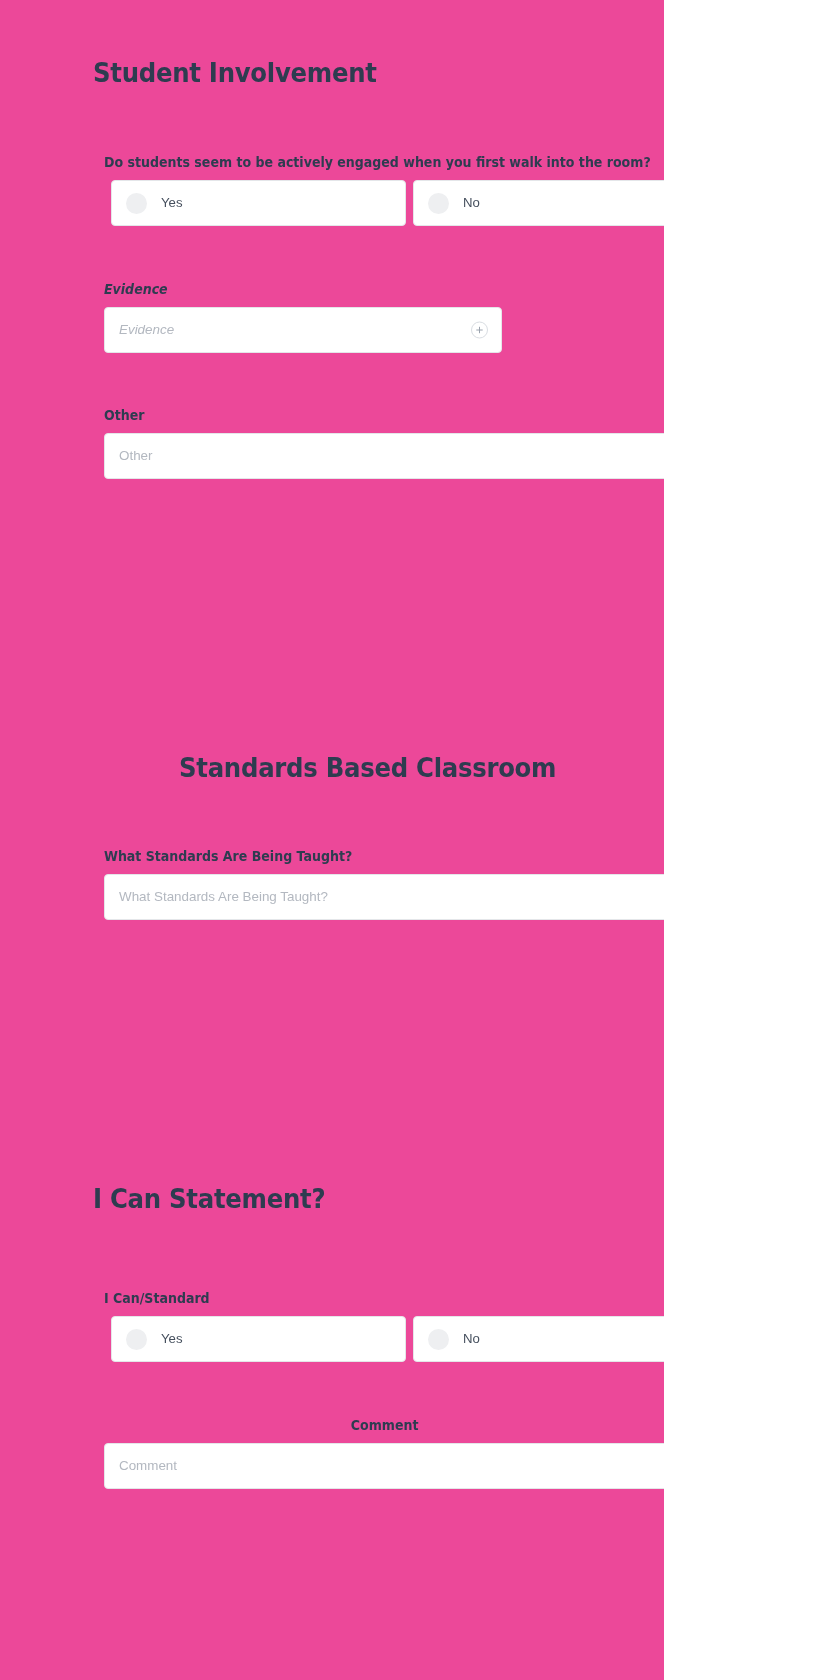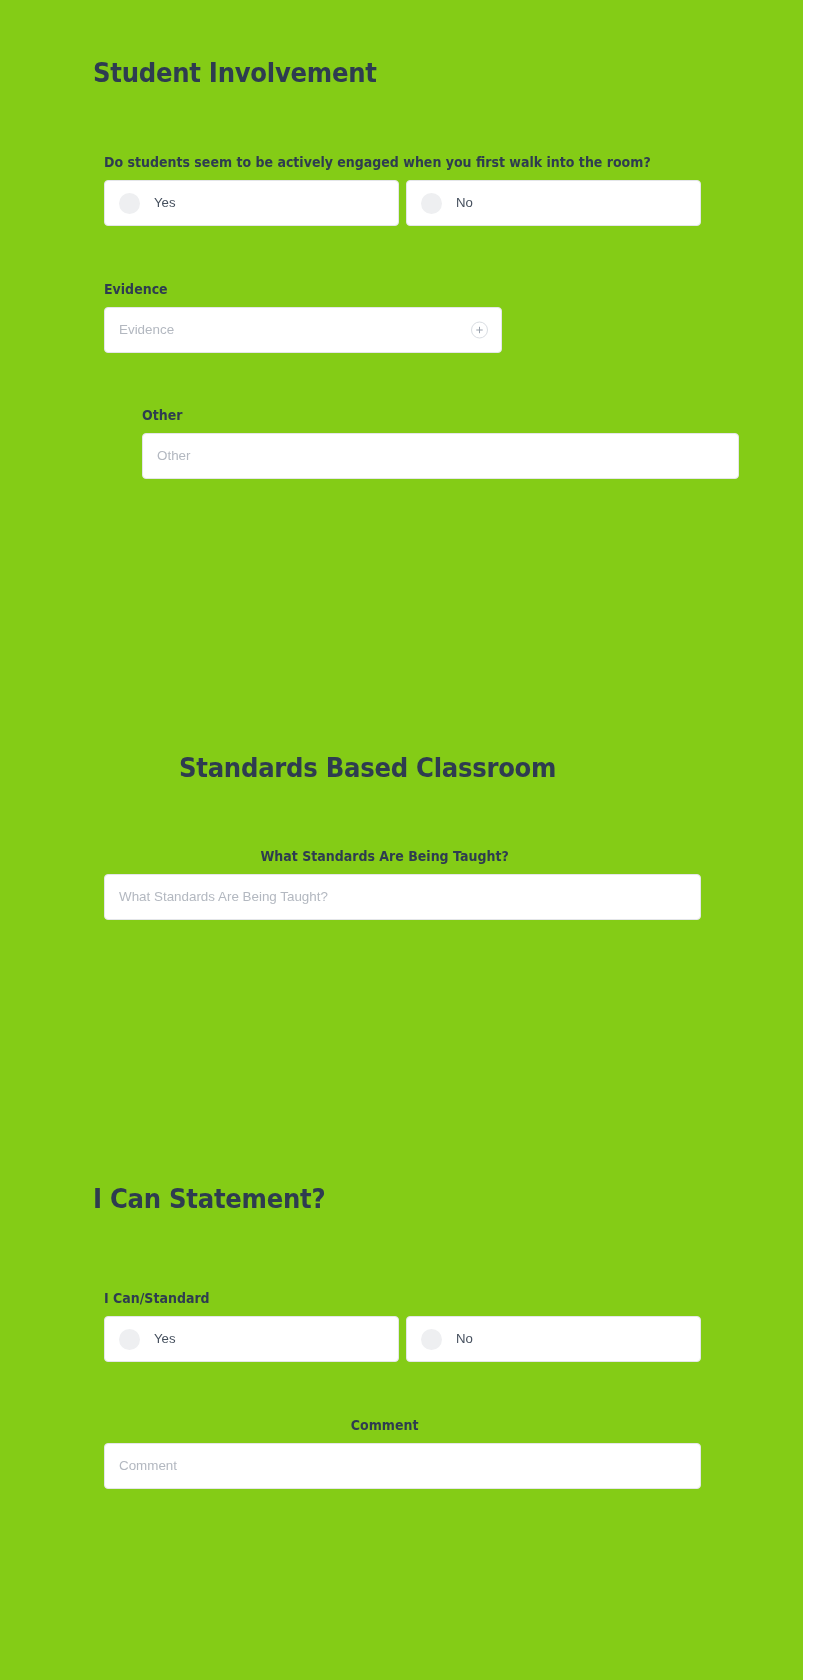--- a/index.html
+++ b/index.html
@@ -8,24 +8,24 @@
   }
   body {
     width: 840px;
     height: 1680px;
     background: #ffffff;
     font-family: "Liberation Sans", sans-serif;
     -webkit-font-smoothing: antialiased;
   }
   .page {
     position: relative;
-    width: 803px;
+    width: 664px;
     height: 1680px;
     overflow: hidden;
-    background: #84cc16;
+    background: #ec4899;
   }
   .content {
     position: absolute;
     left: 93px;
     top: 0;
     width: 597px;
   }
 
   
   .section {
@@ -61,20 +61,21 @@
     white-space: nowrap;
     transform: scaleX(0.94);
     transform-origin: left center;
   }
 
   
   .options-row {
     display: flex;
     gap: 7px;
     width: 597px;
+    margin-left: 7px;
   }
   .option-box {
     flex: 1 1 0;
     height: 46px;
     box-sizing: border-box;
     border: 1px solid #e4e6e9;
     border-radius: 4px;
     background: #ffffff;
     display: flex;
     align-items: center;
@@ -153,45 +154,45 @@
           <span class="radio-dot"></span>
           <span class="option-label">Yes</span>
         </div>
         <div class="option-box">
           <span class="radio-dot"></span>
           <span class="option-label">No</span>
         </div>
       </div>
     </div>
 
-    <div class="field" style="top:282px;">
+    <div class="field" style="top:282px;font-style:italic;">
       <div class="field-label">Evidence</div>
       <div class="text-input narrow">
         <span class="ph">Evidence</span>
         <span class="plus-icon">
           <svg width="9" height="9" viewBox="0 0 9 9" aria-hidden="true">
             <line x1="4.5" y1="1.3" x2="4.5" y2="7.7" stroke="#9aa2ad" stroke-width="1"></line>
             <line x1="1.3" y1="4.5" x2="7.7" y2="4.5" stroke="#9aa2ad" stroke-width="1"></line>
           </svg>
         </span>
       </div>
     </div>
 
-    <div class="field" style="top:408px;margin-left:38px;">
+    <div class="field" style="top:408px;">
       <div class="field-label">Other</div>
       <div class="text-input">
         <span class="ph">Other</span>
       </div>
     </div>
 
     <div class="section" style="top:753px;text-align:center;">
       <h1 class="section-title">Standards Based Classroom</h1>
     </div>
 
-    <div class="field" style="top:849px;text-align:center;">
+    <div class="field" style="top:849px;">
       <div class="field-label">What Standards Are Being Taught?</div>
       <div class="text-input">
         <span class="ph">What Standards Are Being Taught?</span>
       </div>
     </div>
 
     <div class="section" style="top:1184px;">
       <h1 class="section-title">I Can Statement?</h1>
     </div>
 

